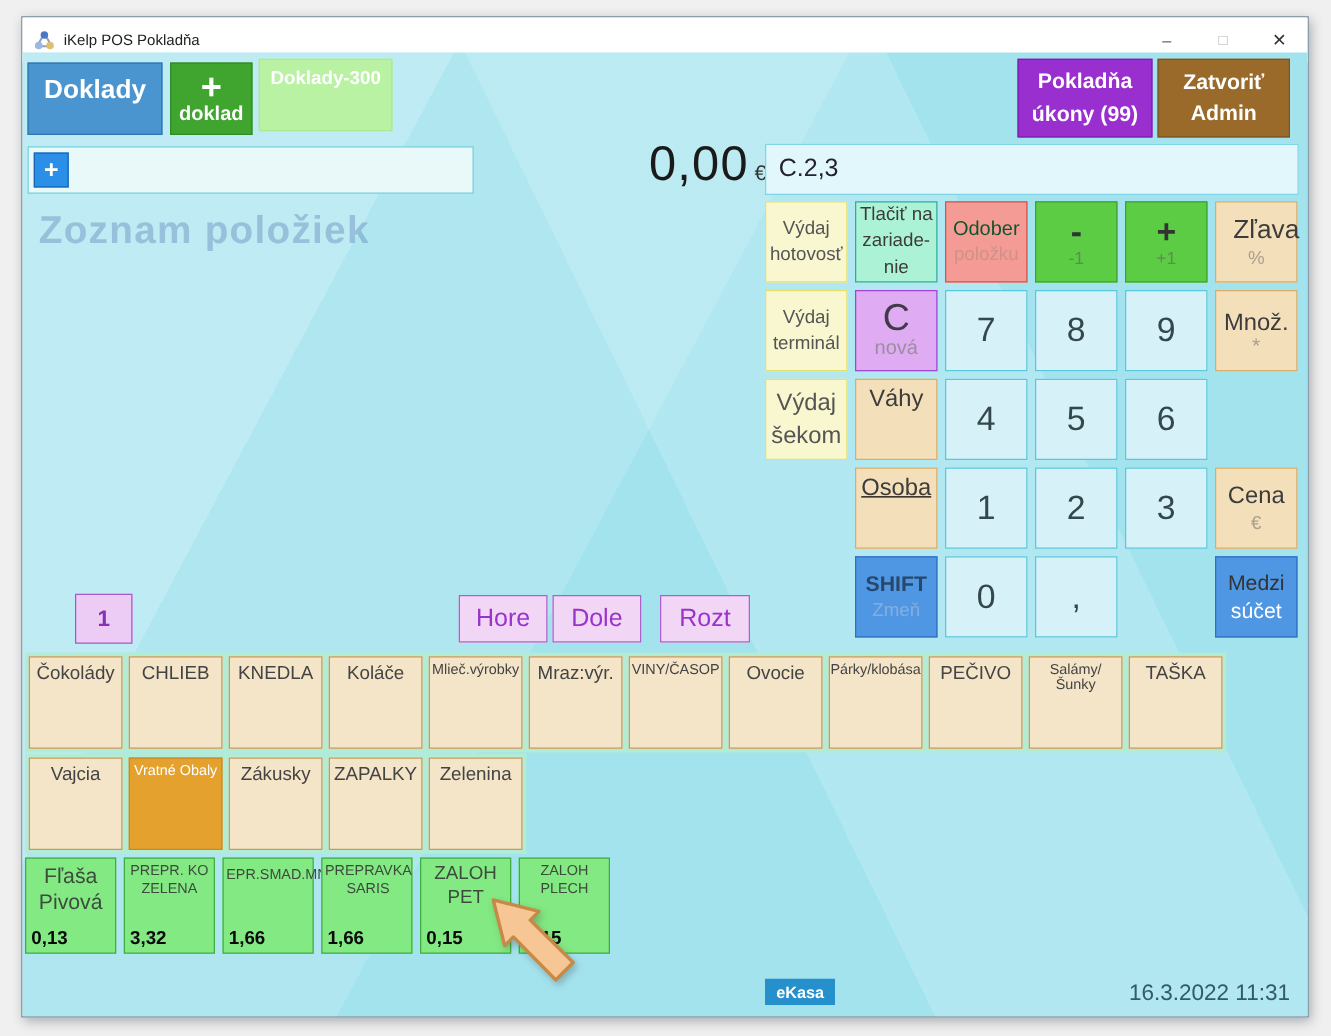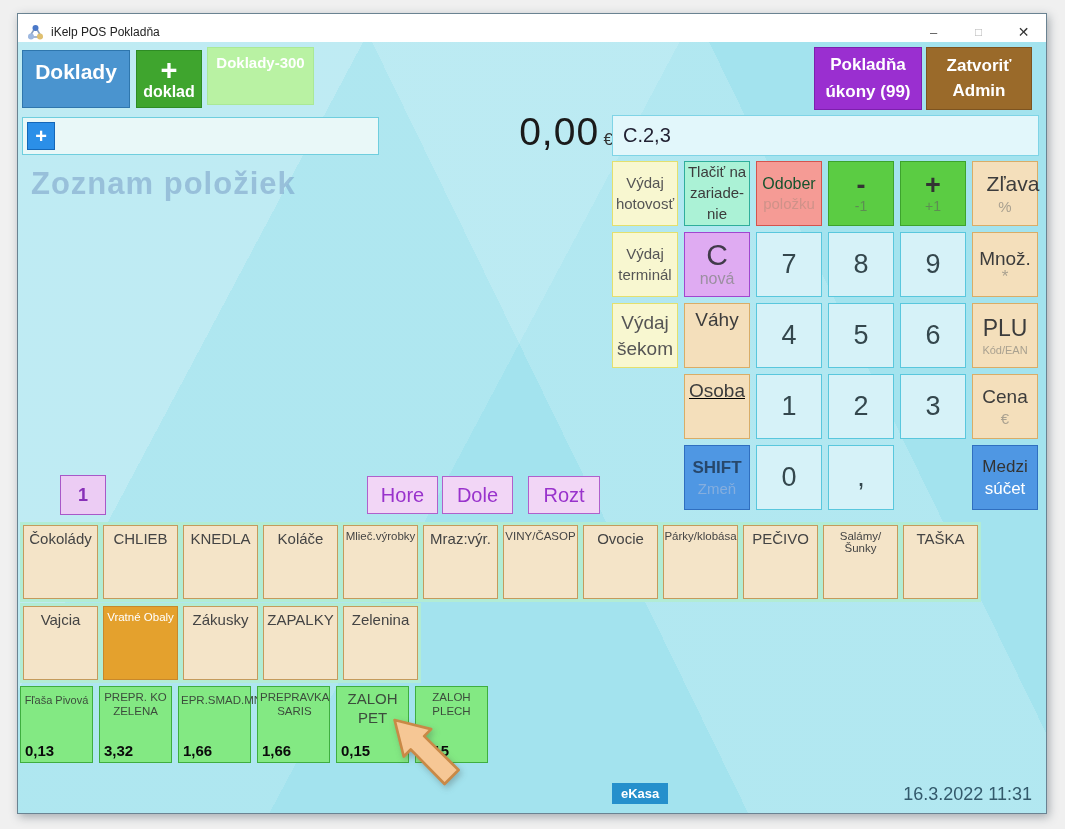--- a/index.html
+++ b/index.html
@@ -219,24 +219,20 @@
         </div>
         <div class="kbtn s-cyan" data-name="keypad-digit-4" style="grid-area: 3 / 3;">
           <span class="k-digit">4</span>
         </div>
         <div class="kbtn s-cyan" data-name="keypad-digit-5" style="grid-area: 3 / 4;">
           <span class="k-digit">5</span>
         </div>
         <div class="kbtn s-cyan" data-name="keypad-digit-6" style="grid-area: 3 / 5;">
           <span class="k-digit">6</span>
         </div>
-        <div class="kbtn s-wheat" data-name="keypad-plu" style="grid-area: 3 / 6;">
-          <span class="k-main">PLU</span>
-          <span class="k-sub">Kód/EAN</span>
-        </div>
         <div class="kbtn s-wheat" data-name="keypad-osoba" style="grid-area: 4 / 2; text-decoration: underline;">
           <span class="k-main">Osoba</span>
         </div>
         <div class="kbtn s-cyan" data-name="keypad-digit-1" style="grid-area: 4 / 3;">
           <span class="k-digit">1</span>
         </div>
         <div class="kbtn s-cyan" data-name="keypad-digit-2" style="grid-area: 4 / 4;">
           <span class="k-digit">2</span>
         </div>
         <div class="kbtn s-cyan" data-name="keypad-digit-3" style="grid-area: 4 / 5;">
@@ -317,21 +313,21 @@
         </div>
         <div class="cat-btn" data-name="category-zapalky-button">
           <span class="cat-label" style="font-size: 15px;">ZAPALKY</span>
         </div>
         <div class="cat-btn" data-name="category-zelenina-button">
           <span class="cat-label" style="font-size: 15px;">Zelenina</span>
         </div>
       </div>
 
     <div id="product-row" data-name="product-row">
-        <div class="prod-btn" data-name="product-flasa-pivova-button"><span class="prod-name" style="font-size: 11px; text-align: center;">Fľaša Pivová</span><span class="prod-price">0,13</span></div>
+        <div class="prod-btn" data-name="product-flasa-pivova-button"><span class="prod-name" style="font-size: 17px; text-align: center;">Fľaša Pivová</span><span class="prod-price">0,13</span></div>
         <div class="prod-btn" data-name="product-prepr-ko-zelena-button"><span class="prod-name" style="font-size: 11.5px;">PREPR. KO ZELENA</span><span class="prod-price">3,32</span></div>
         <div class="prod-btn" data-name="product-epr-smad-mni-button"><span class="prod-name" style="font-size: 11.5px;">EPR.SMAD.MNI</span><span class="prod-price">1,66</span></div>
         <div class="prod-btn" data-name="product-prepravka-saris-button"><span class="prod-name" style="font-size: 11.5px;">PREPRAVKA SARIS</span><span class="prod-price">1,66</span></div>
         <div class="prod-btn" data-name="product-zaloh-pet-button"><span class="prod-name" style="font-size: 15px;">ZALOH PET</span><span class="prod-price">0,15</span></div>
         <div class="prod-btn" data-name="product-zaloh-plech-button"><span class="prod-name" style="font-size: 11.5px;">ZALOH PLECH</span><span class="prod-price">0,15</span></div>
       </div>
 
     <svg class="cursor-arrow" data-name="cursor-arrow-icon" viewBox="0 0 80 75">
       <polygon points="8,4 42,12.5 35.5,19 67.5,50.5 54.5,63.5 23,31.5 16.5,38" fill="#f6c795" stroke="#c98946" stroke-width="2.5" stroke-linejoin="round"></polygon>
     </svg>

